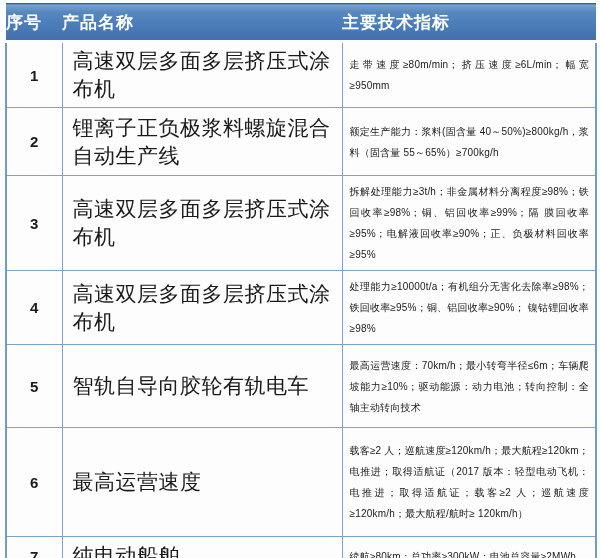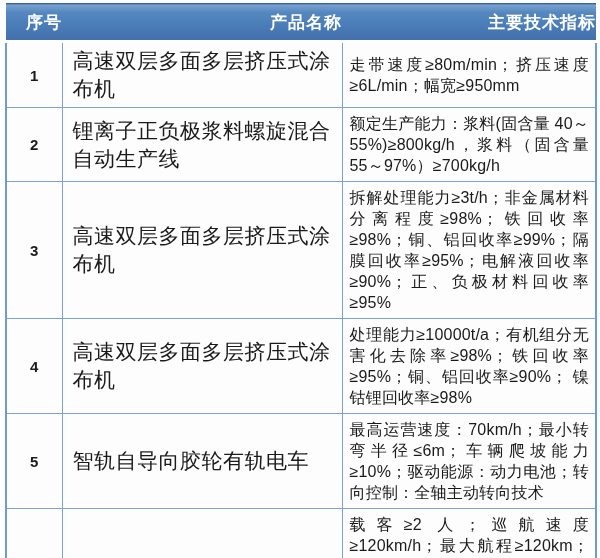--- a/index.html
+++ b/index.html
@@ -19,21 +19,21 @@
     table-layout: fixed;
   }
   
   thead th {
     background: linear-gradient(180deg, #7ca4d1 0%, #5587be 22%, #4b7db9 55%, #436fab 100%);
     border-top: 1px solid #3a639c;
     border-bottom: 3px solid #ffffff;
     color: #ffffff;
     font-size: 17px;
     font-weight: bold;
-    text-align: right;
+    text-align: left;
     height: 38px;
     letter-spacing: 1px;
   }
   
   tbody td {
     border: 1px solid #7ba2d3;
     vertical-align: middle;
     color: #1a1a1a;
   }
   tbody tr:first-child td { border-top: 2px solid #6f9ccd; }
@@ -45,21 +45,21 @@
     font-weight: bold;
     font-size: 15px;
   }
   td.col-name {
     font-size: 21px;
     padding: 4px 6px 4px 10px;
     letter-spacing: 0.5px;
     font-family: Liberation Mono, monospace;
   }
   td.col-specs {
-    font-size: 16px;
+    font-size: 10px;
     line-height: 21px;
     padding: 5px 6px 5px 7px;
     text-align: justify;
     letter-spacing: 0.2px;
   }
 </style>
 </head>
 <body>
 
 <div class="page">
@@ -78,21 +78,21 @@
     </thead>
     <tbody>
       <tr style="height:52px">
         <td class="col-index">1</td>
         <td class="col-name">高速双层多面多层挤压式涂布机</td>
         <td class="col-specs">走带速度≥80m/min；挤压速度≥6L/min；幅宽≥950mm</td>
       </tr>
       <tr style="height:68px">
         <td class="col-index">2</td>
         <td class="col-name">锂离子正负极浆料螺旋混合自动生产线</td>
-        <td class="col-specs">额定生产能力：浆料(固含量 40～55%)≥800kg/h，浆料（固含量 55～97%）≥700kg/h</td>
+        <td class="col-specs">额定生产能力：浆料(固含量 40～50%)≥800kg/h，浆料（固含量 55～65%）≥700kg/h</td>
       </tr>
       <tr style="height:89px">
         <td class="col-index">3</td>
         <td class="col-name">高速双层多面多层挤压式涂布机</td>
         <td class="col-specs">拆解处理能力≥3t/h；非金属材料分离程度≥98%；铁回收率≥98%；铜、铝回收率≥99%；隔 膜回收率≥95%；电解液回收率≥90%；正、负极材料回收率≥95%</td>
       </tr>
       <tr style="height:62px">
         <td class="col-index">4</td>
         <td class="col-name">高速双层多面多层挤压式涂布机</td>
         <td class="col-specs">处理能力≥10000t/a；有机组分无害化去除率≥98%；铁回收率≥95%；铜、铝回收率≥90%； 镍钴锂回收率≥98%</td>

